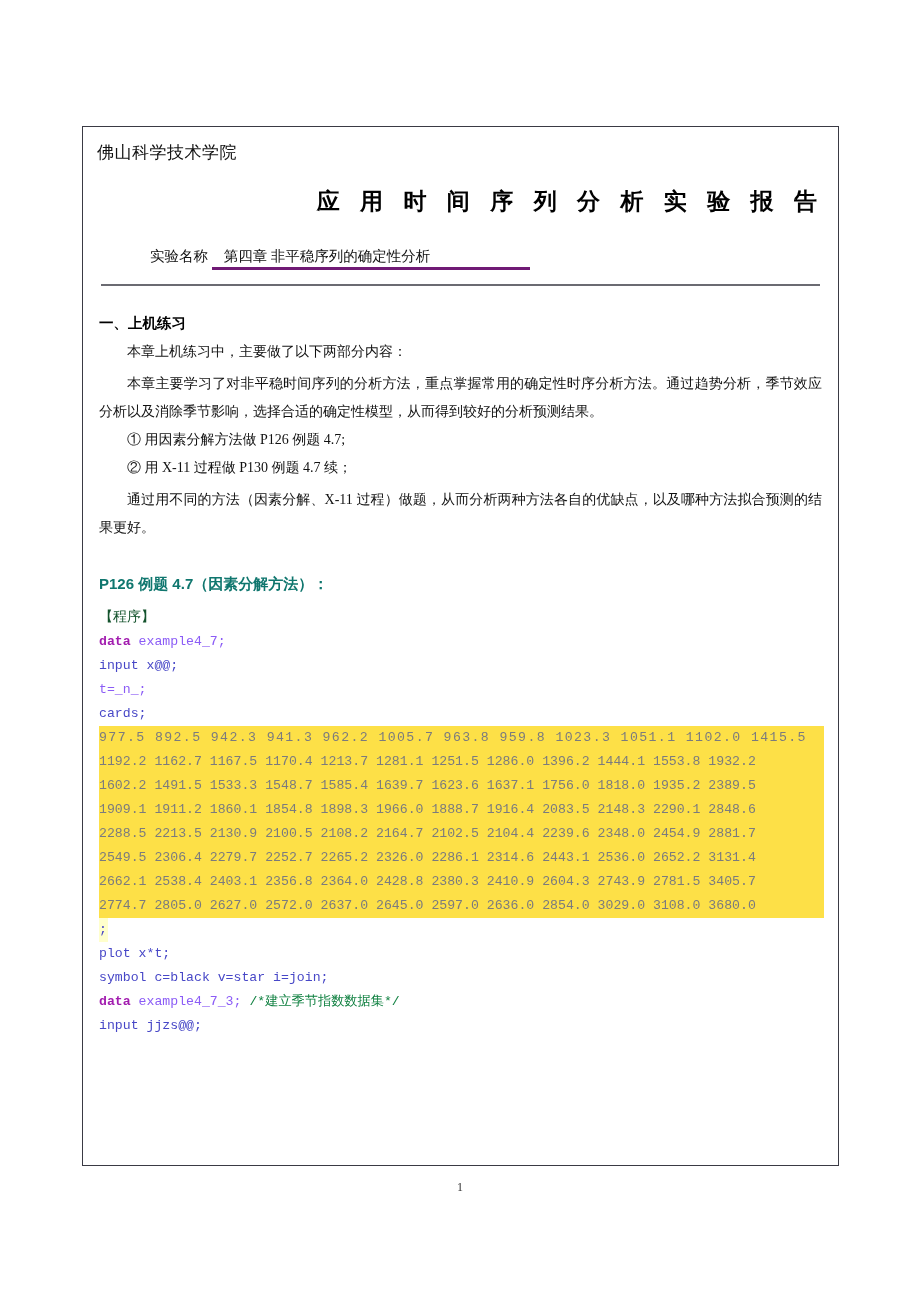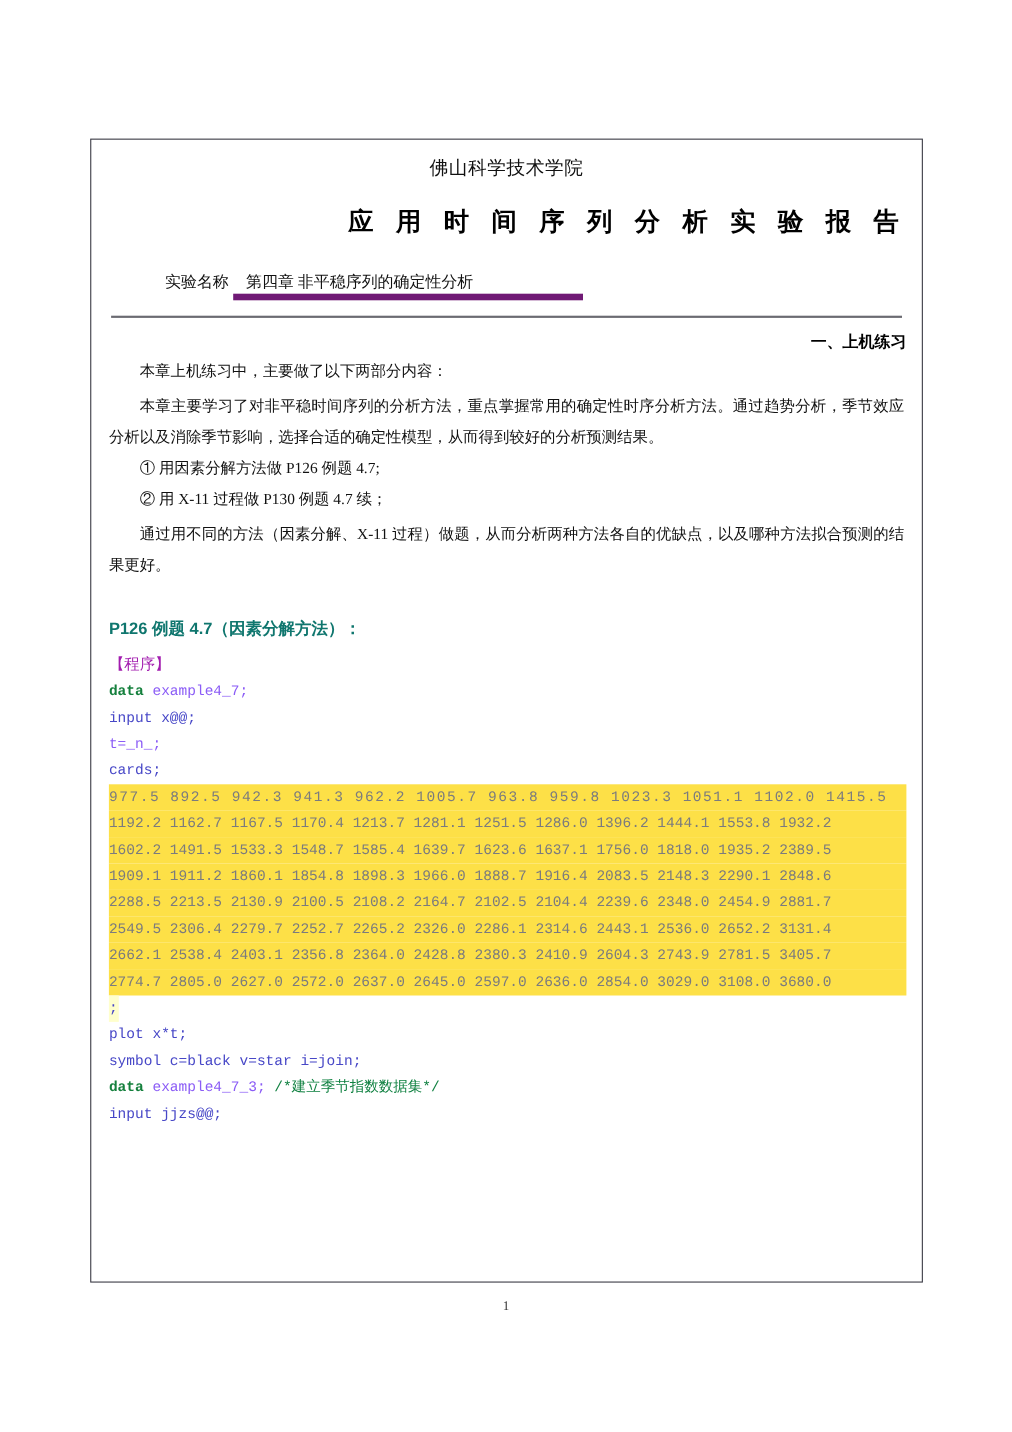--- a/index.html
+++ b/index.html
@@ -29,21 +29,21 @@
   #page-inner {
     padding: 0 14px;
     box-sizing: border-box;
     width: 100%;
     height: 100%;
     overflow: hidden;
   }
 
   
   .school {
-    text-align: center;
+    text-align: left;
     font-size: 17px;
     font-family: "Liberation Serif", "DejaVu Serif", serif;
     color: #111;
     margin-top: 14px;
     letter-spacing: 0.5px;
   }
   .report-title {
     text-align: right;
     font-size: 23px;
     font-weight: bold;
@@ -55,40 +55,39 @@
   .exp-line {
     margin-top: 30px;
     margin-left: 53px;
     font-size: 14.5px;
     color: #111;
     white-space: nowrap;
   }
   .exp-label { }
   .exp-value {
     display: inline-block;
-    border-bottom: 6px solid #701a75;
+    border-bottom: 3px solid #701a75;
     padding: 0 6px 1px 12px;
     min-width: 300px;
   }
 
   .hrule {
     margin: 14px 4px 0 4px;
     border: 0;
     border-top: 2px solid #6b6b72;
     height: 0;
   }
 
   
   .sec-heading {
     font-size: 14.5px;
     font-weight: bold;
     color: #000;
-    margin: 12px 0 0 2px;
+    margin: 28px 0 0 2px;
     font-family: "Liberation Sans", "DejaVu Sans", sans-serif;
-    text-align: right;
   }
   .para {
     font-size: 14px;
     color: #111;
     line-height: 1.95;
     text-align: justify;
     margin: 5px 2px 0 2px;
     text-indent: 28px;
   }
   .item {
@@ -99,34 +98,34 @@
   }
   .subhead {
     font-size: 15px;
     font-weight: bold;
     color: #0f766e;
     margin: 34px 0 0 2px;
     font-family: "Liberation Sans", "DejaVu Sans", sans-serif;
   }
   .bracket-head {
     font-size: 14px;
-    color: #a21caf;
+    color: #14532d;
     margin: 14px 0 0 2px;
   }
 
   
   .code {
     font-family: "Liberation Mono", "DejaVu Sans Mono", monospace;
     font-size: 13.2px;
     line-height: 1.80;
     margin: 4px 0 0 2px;
     white-space: nowrap;
   }
   .code .ln { display: block; height: 24px; }
-  .kw      { color: #15803d; font-weight: bold; }
+  .kw      { color: #a21caf; font-weight: bold; }
   .kw2     { color: #4747c7; }
   .plain   { color: #8b5cf6; }
   .cmt     { color: #0f8040; }
   .datarow {
     display: block;
     background: #fde047;
     color: #7b7b7e;
     height: 24px;
     line-height: 24px;
     letter-spacing: 0px;

